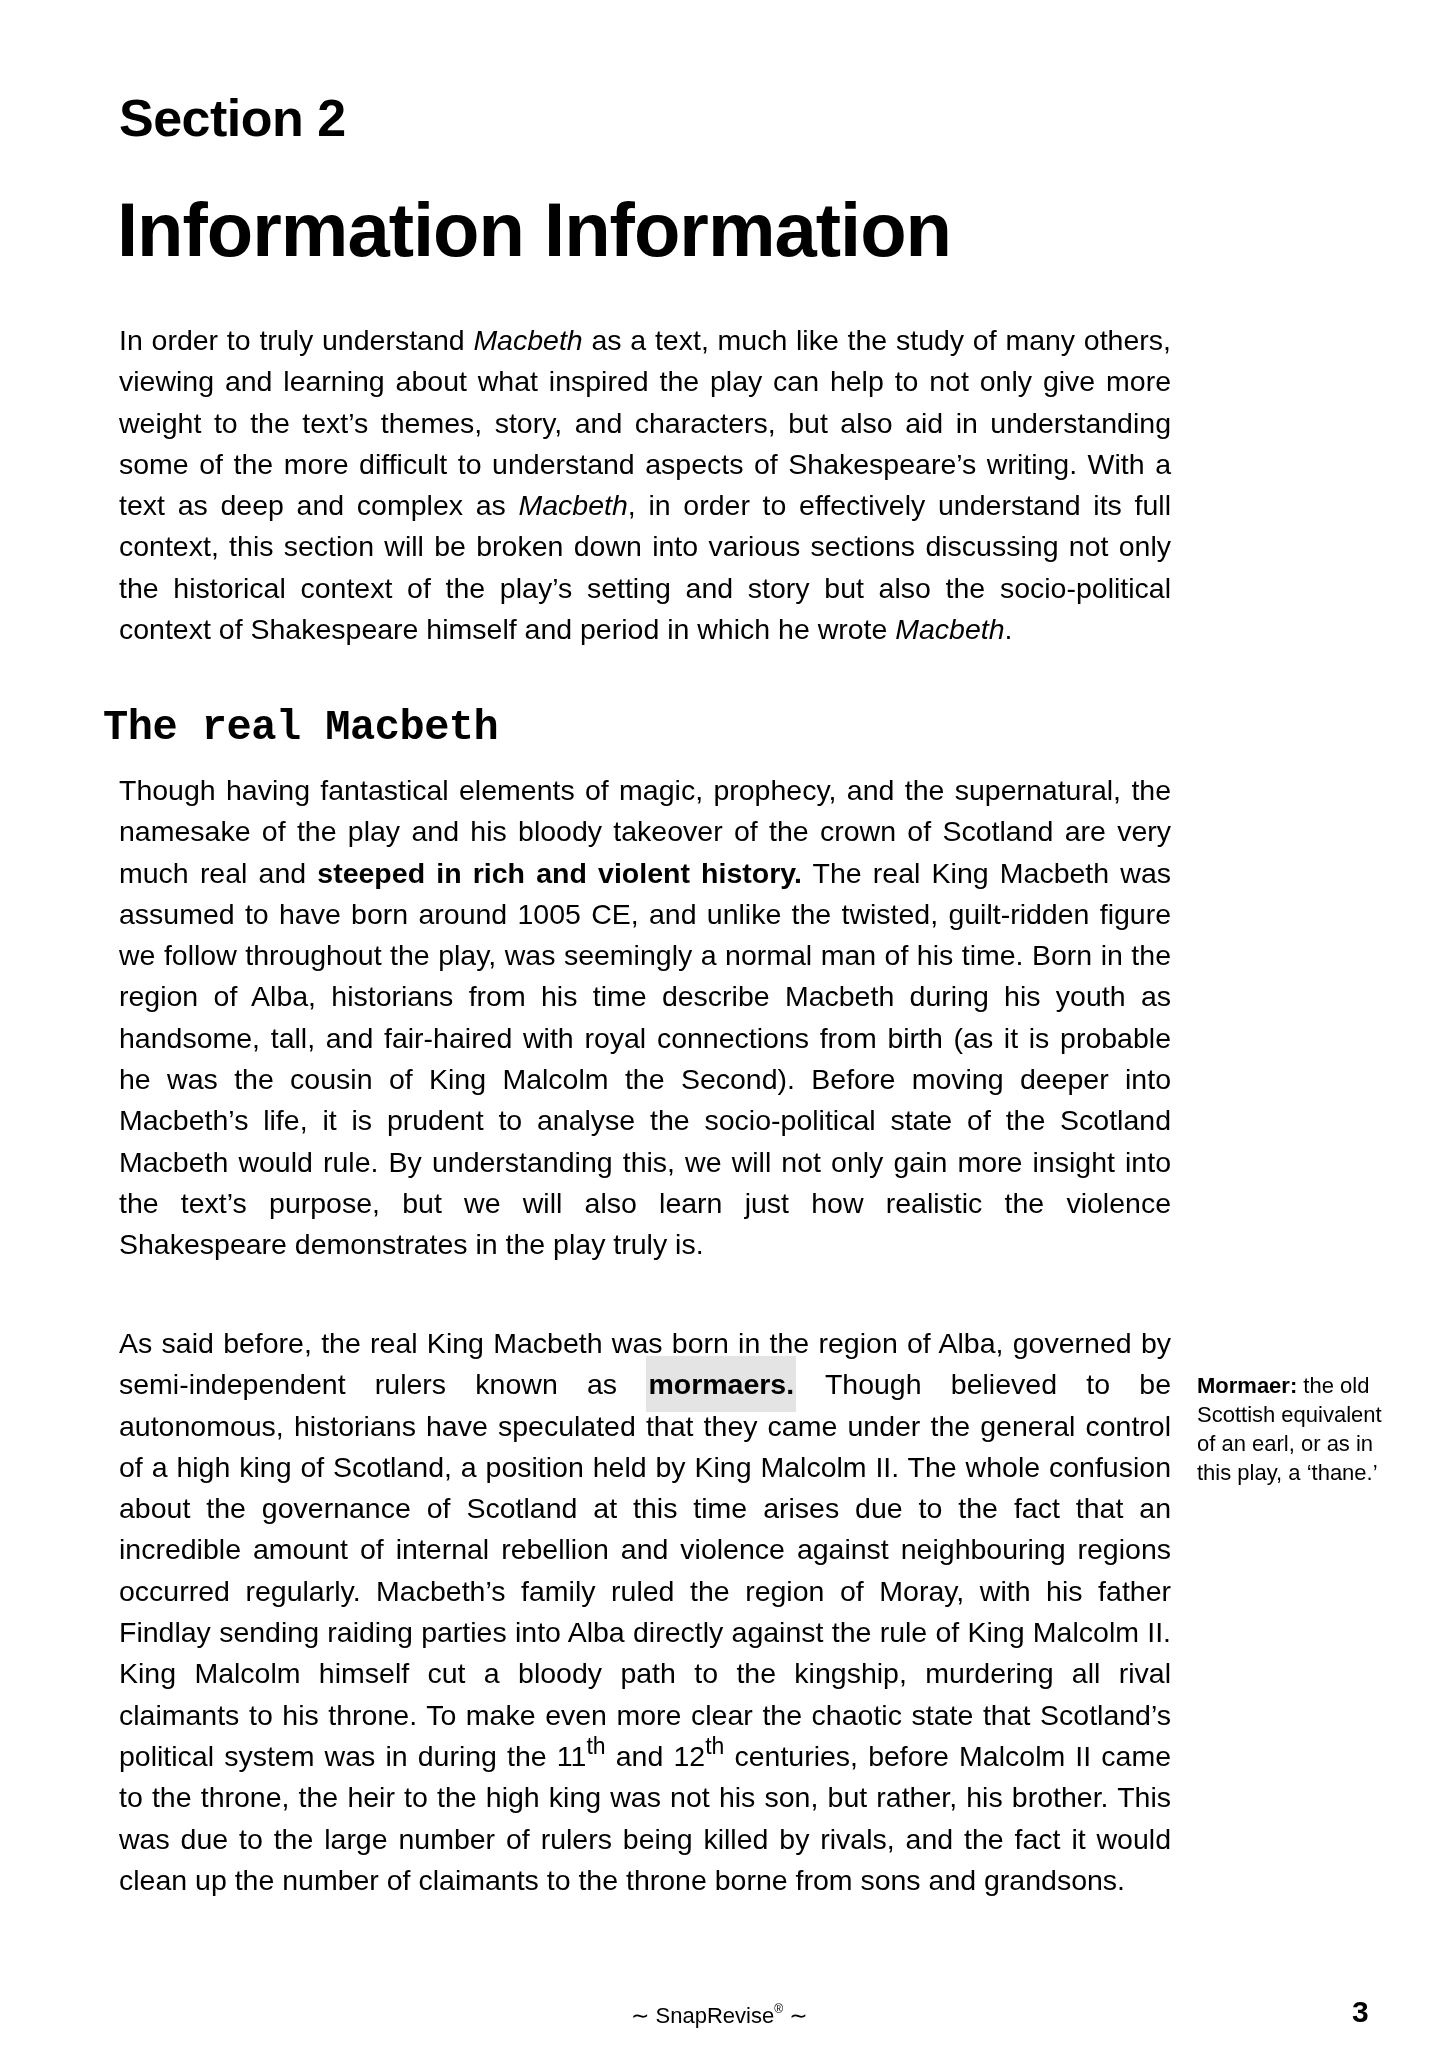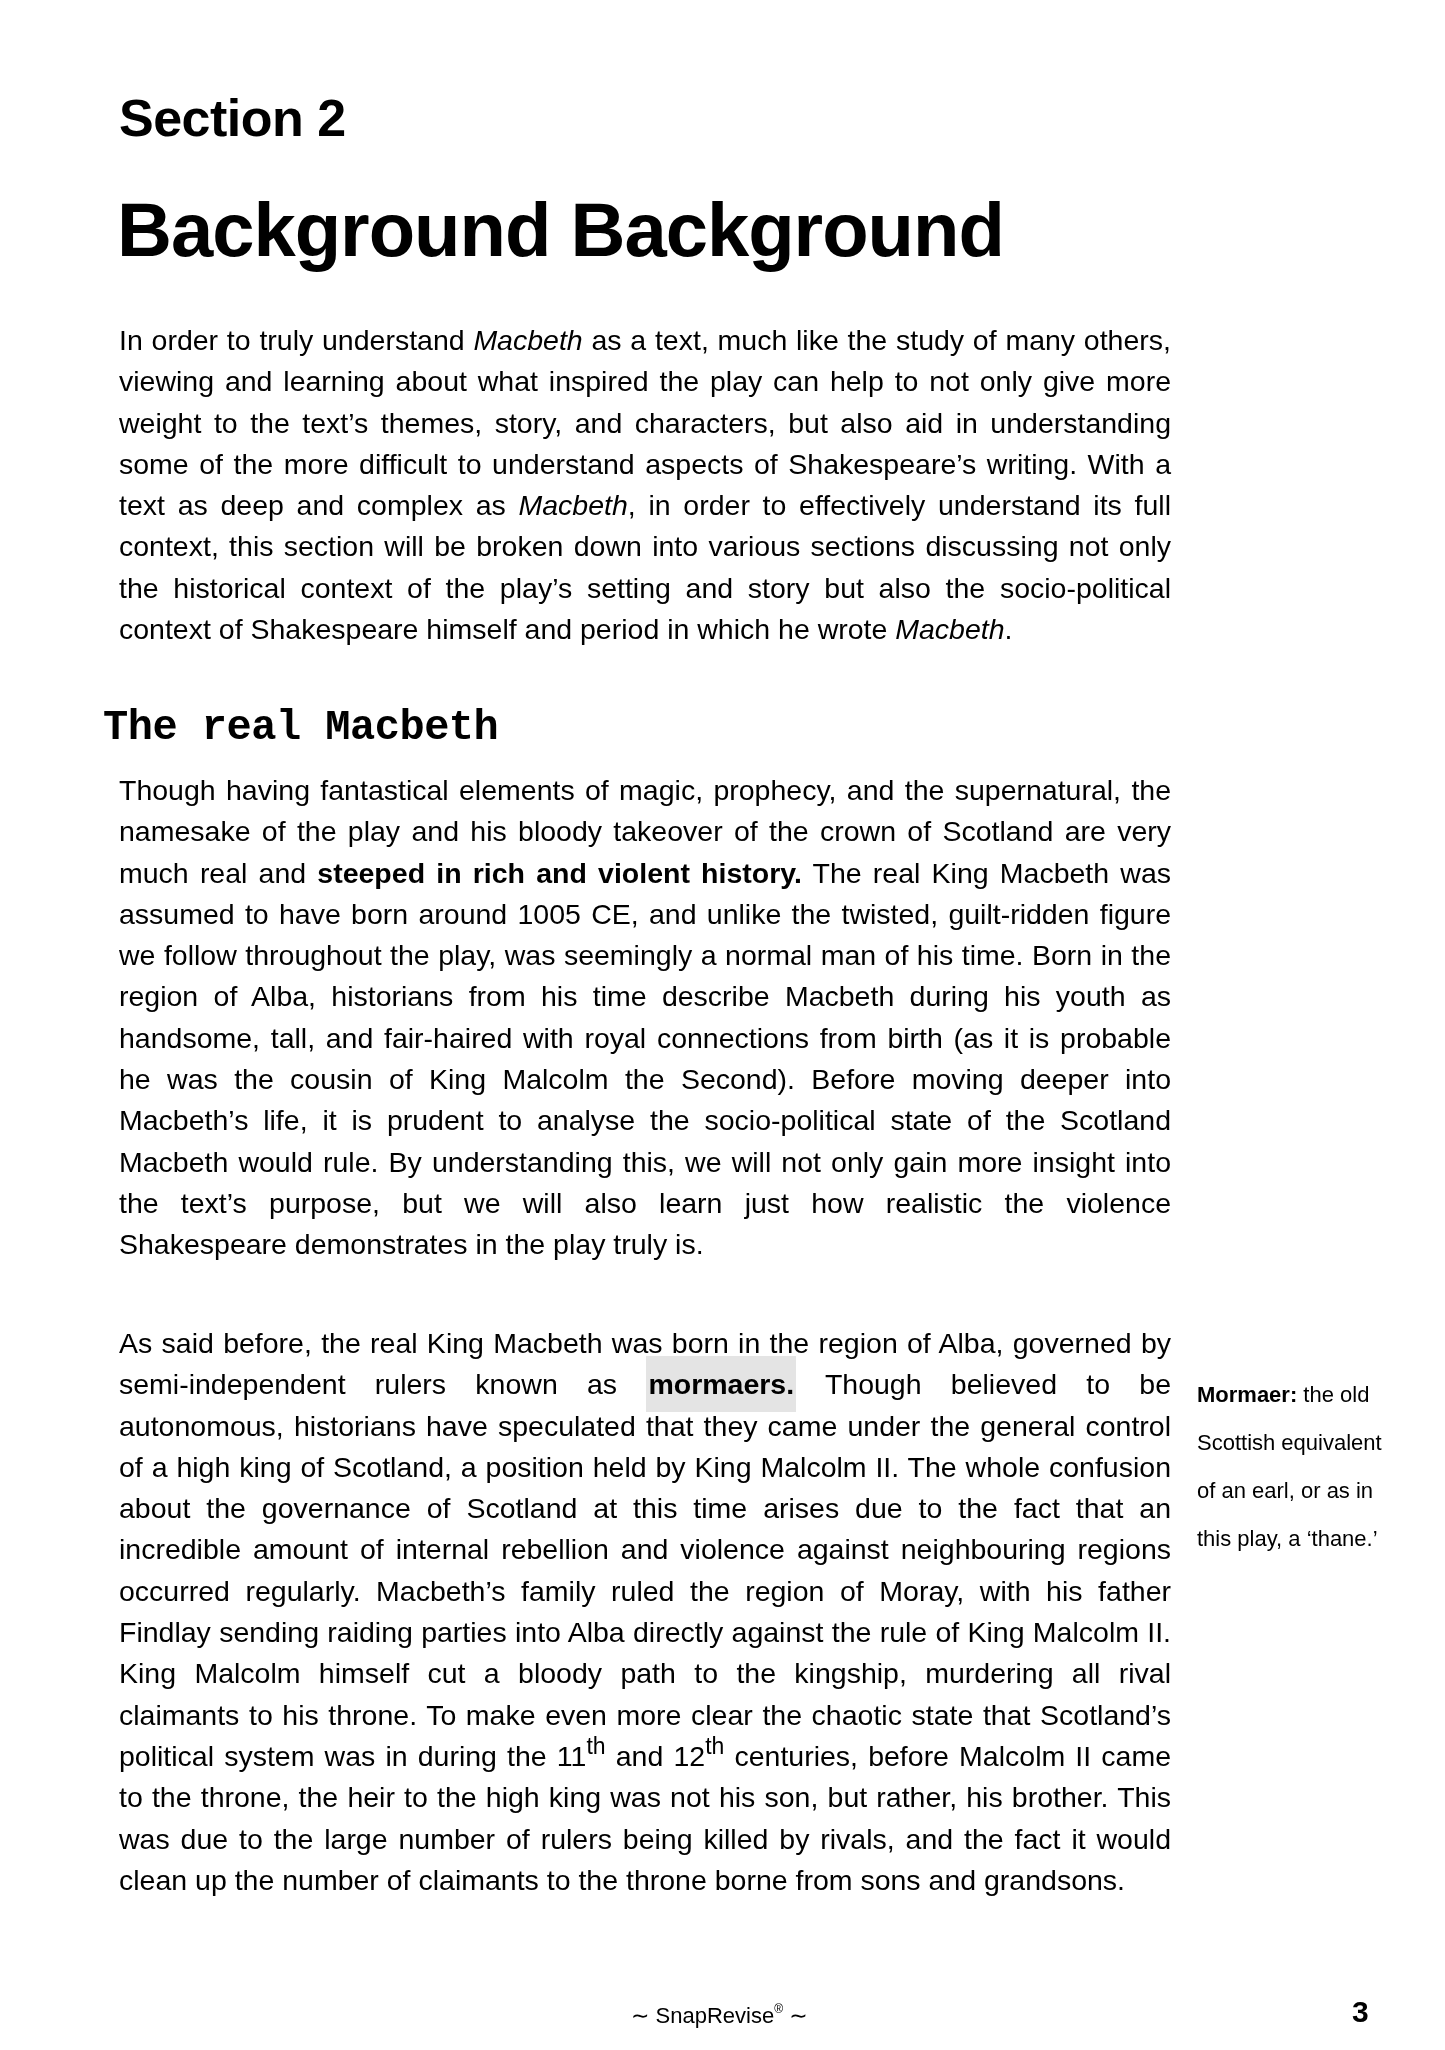--- a/index.html
+++ b/index.html
@@ -25,38 +25,38 @@
     position: absolute; left: 84px; top: 704px; margin: 0;
     font-family: Liberation Mono, monospace; font-weight: bold; font-size: 42px;
     letter-spacing: -0.5px;
   }
   .p2 { top: 770px; }
   .p3 { top: 1323px; }
   .hl { background: #e4e4e4; font-weight: bold; padding: 12px 2px; }
   sup { font-size: 23px; line-height: 0; vertical-align: 12px; }
   .sidenote {
     position: absolute; left: 1178px; top: 1371px; width: 200px;
-    font-family: "Liberation Sans", sans-serif; font-size: 22px; line-height: 48px; margin: 0;
+    font-family: "Liberation Sans", sans-serif; font-size: 22px; line-height: 29px; margin: 0;
   }
   .footer-brand {
     position: absolute; left: 612px; top: 2003px;
     font-family: "Liberation Sans", sans-serif; font-size: 22px;
   }
   .footer-brand sup { font-size: 12px; vertical-align: 10px; }
   .page-number {
     position: absolute; left: 1333px; top: 1995px;
     font-family: "Liberation Sans", sans-serif; font-weight: bold; font-size: 30px;
   }
 </style>
 </head>
 <body>
 
 <div class="page">
   <h2 class="section-label">Section 2</h2>
-  <h1 class="main-title">Background Background</h1>
+  <h1 class="main-title">Information Information</h1>
 
   <p class="col p1"><span>In order to truly understand </span><i>Macbeth</i><span> as a text, much like the study of many others, viewing and learning about what inspired the play can help to not only give more weight to the text’s themes, story, and characters, but also aid in understanding some of the more difficult to understand aspects of Shakespeare’s writing.  With a text as deep and complex as </span><i>Macbeth</i><span>, in order to effectively understand its full context, this section will be broken down into various sections discussing not only the historical context of the play’s setting and story but also the socio-political context of Shakespeare himself and period in which he wrote </span><i>Macbeth</i><span>.</span></p>
 
   <h3 class="h2">The real Macbeth</h3>
 
   <p class="col p2"><span>Though having fantastical elements of magic, prophecy, and the supernatural, the namesake of the play and his bloody takeover of the crown of Scotland are very much real and </span><b>steeped in rich and violent history.</b><span>  The real King Macbeth was assumed to have born around 1005 CE, and unlike the twisted, guilt-ridden figure we follow throughout the play, was seemingly a normal man of his time.  Born in the region of Alba, historians from his time describe Macbeth during his youth as handsome, tall, and fair-haired with royal connections from birth (as it is probable he was the cousin of King Malcolm the Second).  Before moving deeper into Macbeth’s life, it is prudent to analyse the socio-political state of the Scotland Macbeth would rule.  By understanding this, we will not only gain more insight into the text’s purpose, but we will also learn just how realistic the violence Shakespeare demonstrates in the play truly is.</span></p>
 
   <p class="col p3"><span>As said before, the real King Macbeth was born in the region of Alba, governed by semi-independent rulers known as </span><span class="hl" style="background: rgb(228, 228, 228);">mormaers.</span><span> Though believed to be autonomous, historians have speculated that they came under the general control of a high king of Scotland, a position held by King Malcolm II. The whole confusion about the governance of Scotland at this time arises due to the fact that an incredible amount of internal rebellion and violence against neighbouring regions occurred regularly. Macbeth’s family ruled the region of Moray, with his father Findlay sending raiding parties into Alba directly against the rule of King Malcolm II. King Malcolm himself cut a bloody path to the kingship, murdering all rival claimants to his throne. To make even more clear the chaotic state that Scotland’s political system was in during the 11</span><sup>th</sup><span> and 12</span><sup>th</sup><span> centuries, before Malcolm II came to the throne, the heir to the high king was not his son, but rather, his brother.  This was due to the large number of rulers being killed by rivals, and the fact it would clean up the number of claimants to the throne borne from sons and grandsons.</span></p>
 
   <p class="sidenote">

